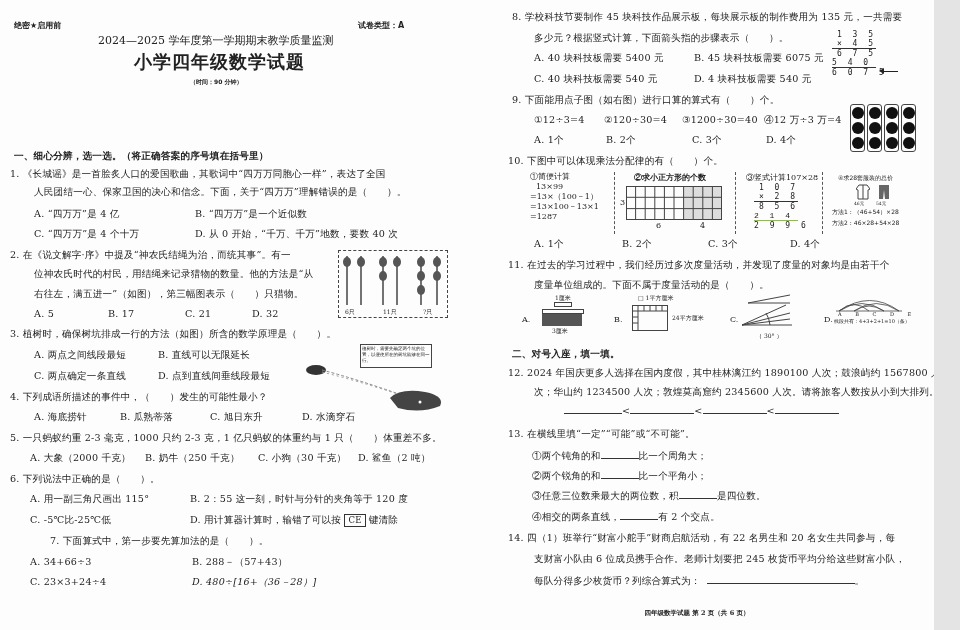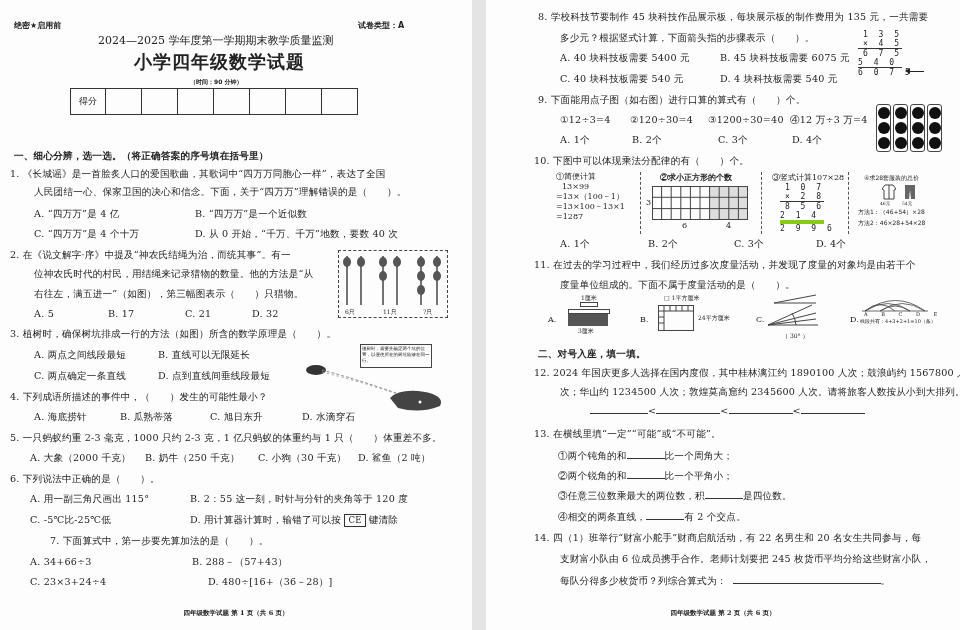--- a/index.html
+++ b/index.html
@@ -1,20 +1,20 @@
 <!DOCTYPE html>
 <html><head>
 <meta charset="utf-8">
 <style>
   * { box-sizing: border-box; margin: 0; padding: 0; }
   html, body { width: 960px; height: 630px; overflow: hidden; background: #e4e4e4; }
   body { font-family: "DejaVu Serif", "Liberation Serif", serif; color: #222; position: relative; }
   .page { position: absolute; top: 0; height: 630px; background: #fdfdfd; overflow: hidden; }
   #page1 { left: 0; width: 472px; }
-  #page2 { left: 486px; width: 474px; }
+  #page2 { left: 460px; width: 474px; }
   .abs { position: absolute; white-space: nowrap; }
   .t9 { font-size: 9.6px; letter-spacing: 0.2px; }
   .t8 { font-size: 8px; }
   .t6 { font-size: 6px; }
   .sans { font-family: "DejaVu Sans", "Liberation Sans", sans-serif; }
   .bold { font-weight: bold; }
   table.score { position: absolute; left: 70px; top: 88px; border-collapse: collapse; }
   table.score td { border: 1px solid #333; width: 36px; height: 26px; text-align: center; font-size: 9px; }
   table.score td:first-child { width: 35px; }
   .box { position: absolute; border: 1px solid #444; }
@@ -30,30 +30,20 @@
 
 <div class="page" id="page1">
   <div class="abs t8 sans bold" style="left:14px;top:20px;">绝密★启用前</div>
   <div class="abs t8 sans bold" style="left:358px;top:20px;">试卷类型：A</div>
   <div class="abs" style="left:98px;top:33px;font-size:11px;">2024—2025 学年度第一学期期末教学质量监测</div>
   <div class="abs sans bold" style="left:134px;top:50px;font-size:18px;letter-spacing:1px;">小学四年级数学试题</div>
   <div class="abs t6 sans bold" style="left:190px;top:78px;">（时间：90 分钟）</div>
 
   <table class="score">
     <tbody>
-    <tr>
-      <td>得分</td>
-      <td></td>
-          <td></td>
-      <td></td>
-          <td></td>
-      <td></td>
-          <td></td>
-      <td></td>
-    </tr>
   </tbody>
     </table>
 
   <div class="abs t9 sans bold" style="left:14px;top:150px;">一、细心分辨，选一选。（将正确答案的序号填在括号里）</div>
 
   <div>
     <div class="abs t9" style="left:10px;top:168px;">1. 《长城谣》是一首脍炙人口的爱国歌曲，其歌词中“四万万同胞心一样”，表达了全国</div>
     <div class="abs t9" style="left:34px;top:186px;">人民团结一心、保家卫国的决心和信念。下面，关于“四万万”理解错误的是（　　）。</div>
     <div class="abs t9" style="left:34px;top:208px;">A. “四万万”是 4 亿</div>
     <div class="abs t9" style="left:195px;top:208px;">B. “四万万”是一个近似数</div>
@@ -140,24 +130,23 @@
       <span class="ce">CE</span>
       <span>键清除</span>
     </div>
   </div>
 
   <div>
     <div class="abs t9" style="left:10px;top:535px;margin-left:40px;">7. 下面算式中，第一步要先算加法的是（　　）。</div>
     <div class="abs t9" style="left:30px;top:556px;">A. 34+66÷3</div>
     <div class="abs t9" style="left:192px;top:556px;">B. 288－（57+43）</div>
     <div class="abs t9" style="left:30px;top:576px;">C. 23×3+24÷4</div>
-    <div class="abs t9" style="left:208px;top:576px;">D. 480÷[16+（36－28）]</div>
-  </div>
-
-  <div class="footer">四年级数学试题 第 1 页（共 6 页）</div>
+    <div class="abs t9" style="left:192px;top:576px;font-style:italic;">D. 480÷[16+（36－28）]</div>
+  </div>
+
 </div>
 
 <div class="page" id="page2">
 
   <div>
     <div class="abs t9" style="left:52px;top:11px;">8. 学校科技节要制作 45 块科技作品展示板，每块展示板的制作费用为 135 元，一共需要</div>
     <div class="abs t9" style="left:74px;top:32px;">多少元？根据竖式计算，下面箭头指的步骤表示（　　）。</div>
     <div class="abs t9" style="left:74px;top:52px;">A. 40 块科技板需要 5400 元</div>
     <div class="abs t9" style="left:234px;top:52px;">B. 45 块科技板需要 6075 元</div>
     <div class="abs t9" style="left:74px;top:73px;">C. 40 块科技板需要 540 元</div>
@@ -238,21 +227,21 @@
     <div class="abs t8" style="left:160px;top:198px;">3</div>
     <div class="abs t8" style="left:196px;top:221px;">6</div>
     <div class="abs t8" style="left:240px;top:221px;">4</div>
     <div class="dash-v" style="left:275px;top:172px;height:62px;"></div>
 
     <div class="abs t8" style="left:286px;top:172px;">③竖式计算107×28</div>
     <div class="abs vm" style="left:294px;top:183px;width:44px;">
       <div>1 0 7</div>
       <div style="border-bottom:1px solid #333;">× 2 8</div>
       <div>8 5 6</div>
-      <div style="border-bottom:4px solid #84cc16;padding-right:8px;">2 1 4</div>
+      <div style="border-bottom:1px solid #84cc16;padding-right:8px;font-family:Liberation Mono, monospace;">2 1 4</div>
       <div>2 9 9 6</div>
     </div>
     <div class="dash-v" style="left:362px;top:172px;height:62px;"></div>
 
     <div class="abs t6 sans" style="left:378px;top:174px;">④求28套服装的总价</div>
     <svg class="abs" style="left:396px;top:184px;" width="14" height="16">
       <path d="M3 1 L11 1 L14 5 L12 6 L12 15 L2 15 L2 6 L0 5 Z" fill="none" stroke="#444" stroke-width="1"></path>
       <line x1="7" y1="1" x2="7" y2="15" stroke="#444"></line>
     </svg>
     <svg class="abs" style="left:418px;top:184px;" width="12" height="16">

